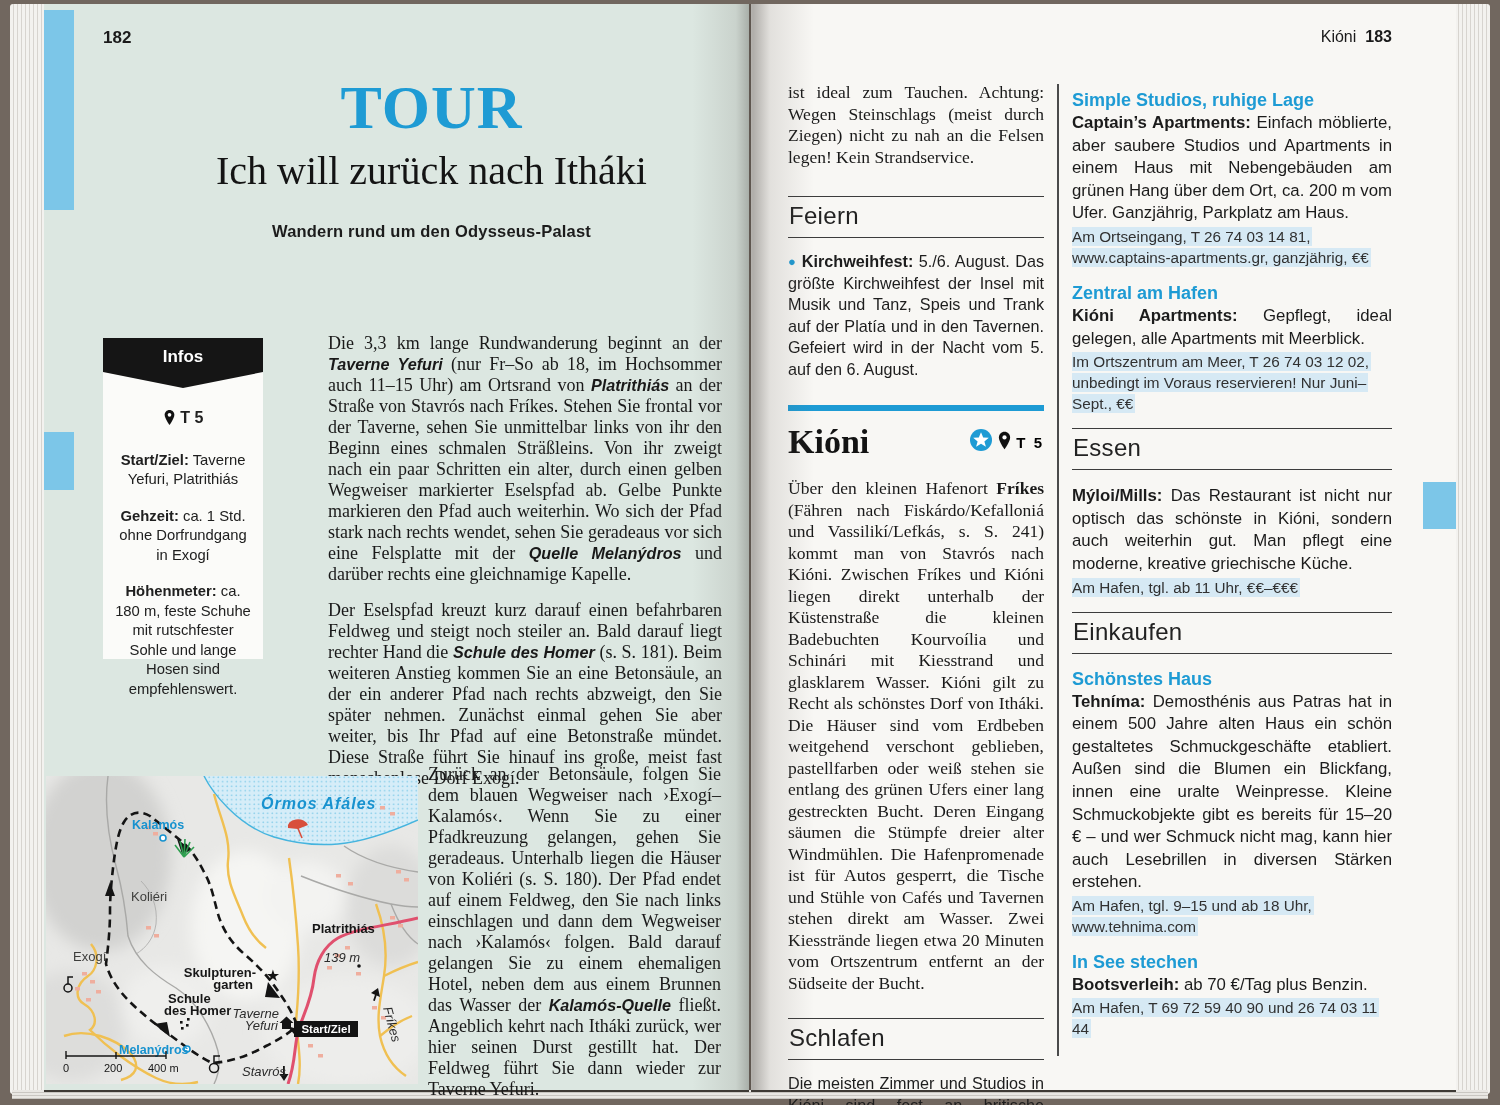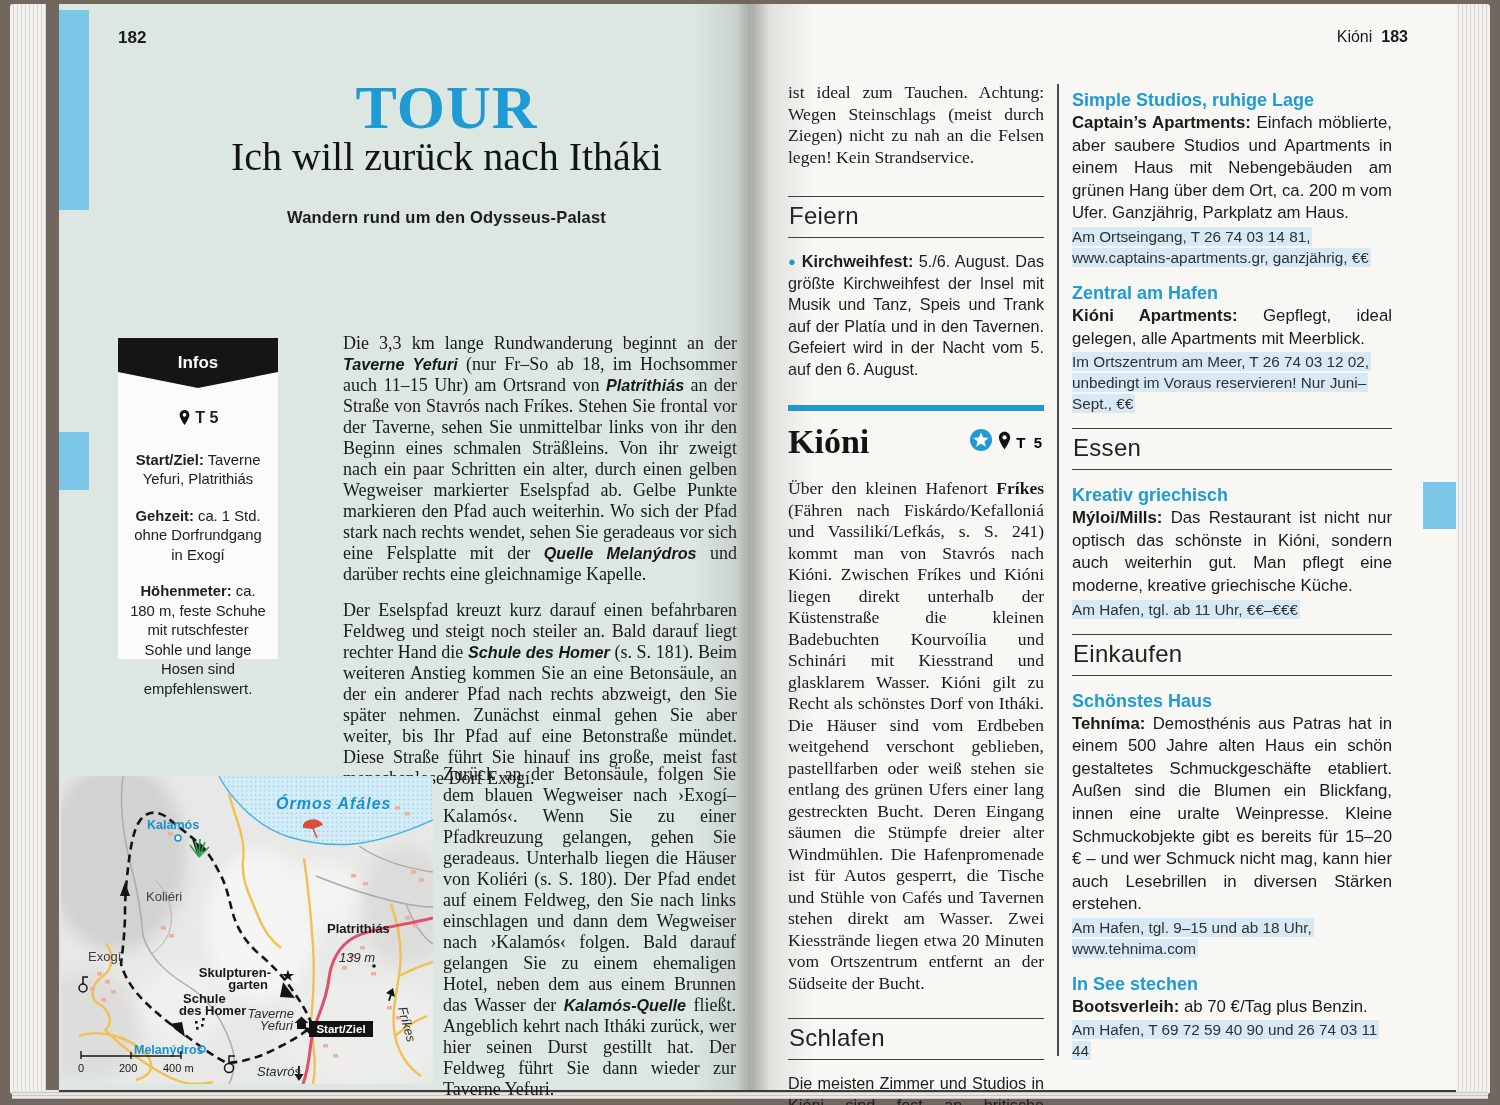--- a/index.html
+++ b/index.html
@@ -6,61 +6,61 @@
   body{width:1500px;height:1105px;background:#71675f;position:relative;overflow:hidden;
        font-family:"Liberation Sans",sans-serif;-webkit-font-smoothing:antialiased;}
   .stack{position:absolute;pointer-events:none;}
   .stack-left{left:10px;top:4px;width:36px;height:1090px;
      background:repeating-linear-gradient(90deg,#f3f2ef 0 3px,#d7d4cf 3px 4px);border-radius:3px 0 0 3px;}
   .stack-right{left:1454px;top:4px;width:36px;height:1090px;
      background:repeating-linear-gradient(90deg,#d7d4cf 0 1px,#f3f2ef 1px 4px);border-radius:0 3px 3px 0;}
   .stack-bottom{left:12px;top:1090px;width:1476px;height:9px;
      background:repeating-linear-gradient(180deg,#e9e7e3 0 2px,#c9c6c1 2px 3px);}
   .page{position:absolute;top:4px;height:1086px;box-shadow:0 2px 0 #3e3a35;}
-  .page-left{left:59px;width:705px;background:#dce7e1;}
+  .page-left{left:44px;width:705px;background:#dce7e1;}
   .page-right{left:751px;width:705px;background:#f8f7f4;}
   .gutter{position:absolute;left:692px;top:4px;width:122px;height:1086px;pointer-events:none;
      background:linear-gradient(90deg,rgba(90,85,78,0) 0%,rgba(90,85,78,.14) 36%,rgba(58,54,48,.38) 50%,rgba(90,85,78,.14) 64%,rgba(90,85,78,0) 100%);}
   .tab{position:absolute;background:#7cc6e8;}
 
   
   .serif{font-family:"Liberation Serif",serif;}
   .just{text-align:justify;}
   .body-serif{font-size:18px;line-height:21px;color:#191919;margin:0;}
   .sg-b{font-weight:bold;}
   .sg-s{font-family:"Liberation Sans",sans-serif;font-size:.9em;font-style:italic;}
 
   
   .pagenum-left{position:absolute;left:59px;top:24px;font-size:17px;font-weight:bold;color:#1a1a1a;}
   .tour-head{position:absolute;left:100px;top:78px;width:575px;text-align:center;}
   .kicker{font-family:"Liberation Serif",serif;font-weight:bold;font-size:62px;color:#1e9bd4;letter-spacing:1px;line-height:50px;}
-  .tour-title{font-family:"Liberation Serif",serif;font-size:40px;color:#141414;line-height:46px;margin-top:2px;}
+  .tour-title{font-family:"Liberation Serif",serif;font-size:40px;color:#141414;line-height:46px;margin-top:16px;}
   .tour-sub{font-size:16.5px;font-weight:bold;color:#1c1c1c;margin-top:28px;letter-spacing:.2px;}
   .ibox{position:absolute;left:59px;top:334px;width:160px;height:321px;background:#fbfbf9;}
   .ibox-head{height:50px;background:#151515;color:#fff;text-align:center;font-weight:bold;font-size:17px;
-      padding-top:15px;box-sizing:border-box;clip-path:polygon(0 0,100% 0,100% 68%,50% 100%,0 68%);}
+      padding-top:9px;box-sizing:border-box;clip-path:polygon(0 0,100% 0,100% 68%,50% 100%,0 68%);}
   .ibox-body{padding:12px 9px 0 9px;text-align:center;font-size:14.8px;line-height:19.5px;color:#202020;}
   .ibox-row{margin-bottom:17px;}
   .ibox-ref{font-weight:bold;font-size:16px;margin:8px 0 20px 0;}
   .pin-svg{vertical-align:-3px;}
   .tour-col{position:absolute;left:284px;top:329px;width:394px;}
   .tour-col p + p{margin-top:15px;}
   .tour-p3{position:absolute;left:384px;top:760px;width:293px;}
   .map-wrap{position:absolute;left:2px;top:772px;width:372px;height:308px;}
   svg text{font-family:"Liberation Sans",sans-serif;}
   .mt-blue{fill:#1792cf;font-weight:bold;font-size:12.5px;}
   .mt-place{fill:#3e3e3c;font-size:13px;}
   .mt-bold{fill:#161616;font-weight:bold;font-size:13px;}
   .mt-it{fill:#2b2b2b;font-style:italic;font-size:13px;}
   .mt-sea{fill:#1792cf;font-weight:bold;font-style:italic;font-size:16px;letter-spacing:1px;}
   .mt-scale{fill:#161616;font-size:11px;}
   .mt-sz{fill:#fff;font-weight:bold;font-size:11.5px;}
 
   
-  .rp-header{position:absolute;top:24px;right:48px;font-size:16px;color:#1a1a1a;}
+  .rp-header{position:absolute;top:24px;right:64px;font-size:16px;color:#1a1a1a;}
   .rp-header b{margin-left:9px;}
   .col{position:absolute;top:78px;}
   .col-l{left:37px;width:256px;}
   .col-r{left:321px;width:320px;}
   .col-rule{position:absolute;left:306px;top:80px;width:1.5px;height:972px;background:#4b4b4b;}
   .sans-body{font-size:16.2px;line-height:21.5px;color:#1d1d1d;margin:0;}
   .rp-serif{font-size:17.5px;line-height:21.5px;}
   .sec-head{margin-top:28px;}
   .sec-rule{height:0;border-top:1.6px solid #3c3c3c;}
   .sec-title{font-size:24px;color:#222;padding:5px 0 7px 1px;letter-spacing:.3px;}
@@ -335,21 +335,20 @@
       <div class="contact"><span class="hl">Im Ortszentrum am Meer, T 26 74 03 12 02, unbedingt im Voraus reservieren! Nur Juni–Sept., €€</span></div>
     </div>
 
     <div class="sec-head">
       <div class="sec-rule"></div>
       <div class="sec-title">Essen</div>
       <div class="sec-rule"></div>
     </div>
 
     <div class="entry">
-      <div class="blue-head">Kreativ griechisch</div>
       <p class="entry-body just"><span class="entry-name">Mýloi/Mills:</span> <span>Das Restaurant ist nicht nur optisch das schönste in Kióni, sondern auch weiterhin gut. Man pflegt eine moderne, kreative griechische Küche.</span></p>
       <div class="contact"><span class="hl">Am Hafen, tgl. ab 11 Uhr, €€–€€€</span></div>
     </div>
 
     <div class="sec-head">
       <div class="sec-rule"></div>
       <div class="sec-title">Einkaufen</div>
       <div class="sec-rule"></div>
     </div>
 

